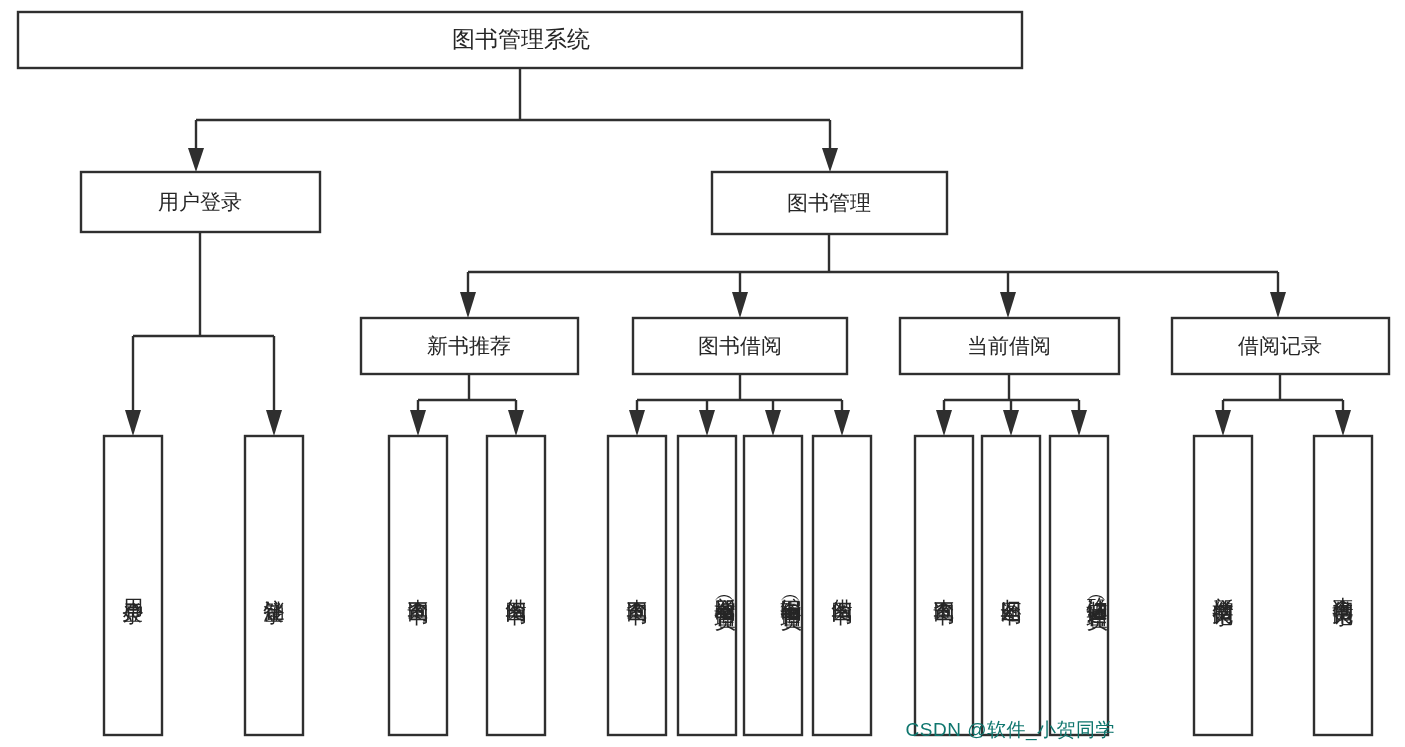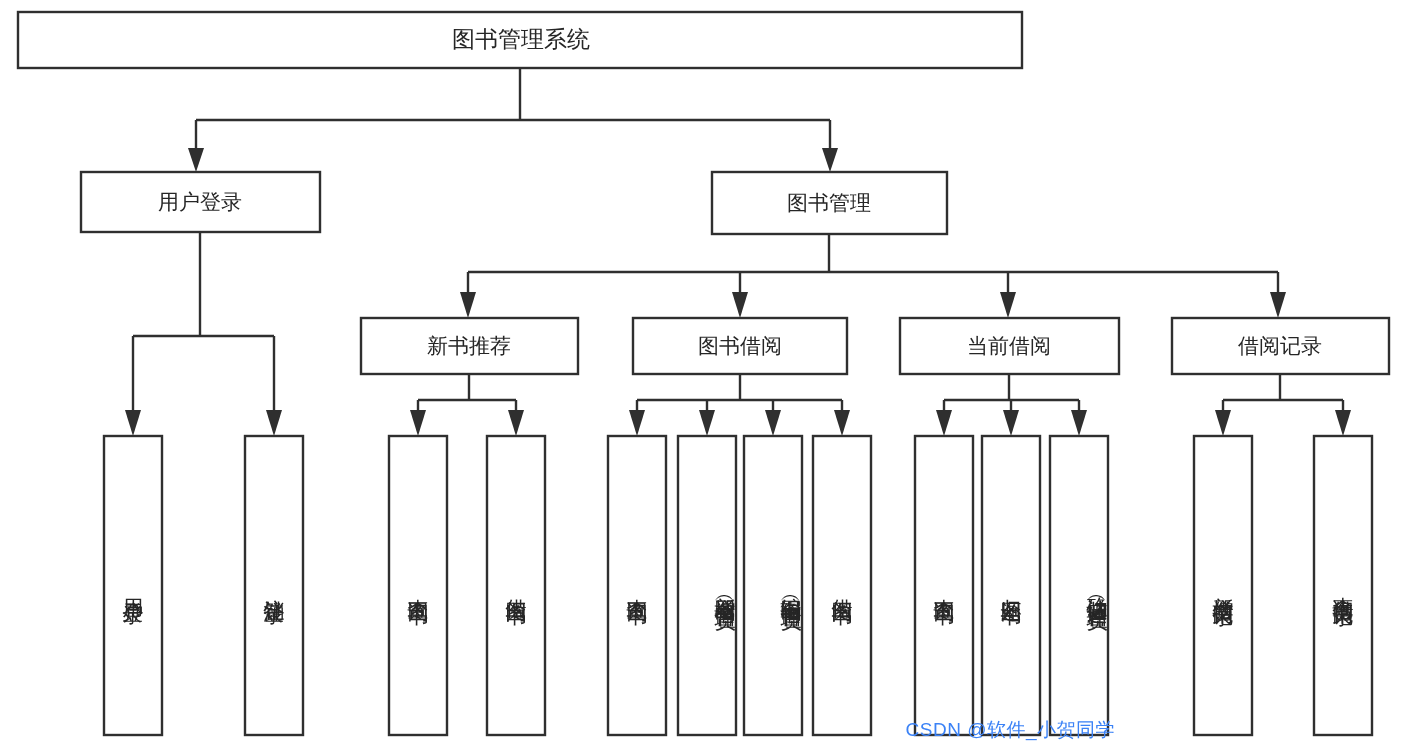--- a/index.html
+++ b/index.html
@@ -65,21 +65,21 @@
     text-align: center;
     pointer-events: none;
     user-select: none;
   }
   .watermark {
     position: absolute;
     right: 8px;
     bottom: 4px;
     font-family: "Liberation Sans", "DejaVu Sans", sans-serif;
     font-size: 19px;
-    color: #3b82f6;
+    color: #0f766e;
     white-space: nowrap;
     letter-spacing: 0.5px;
   }
 </style>
 </head>
 <body>
 
 <div id="diagram-root">
 
   <svg class="diagram-canvas" viewBox="0 0 1405 747" xmlns="http://www.w3.org/2000/svg">

